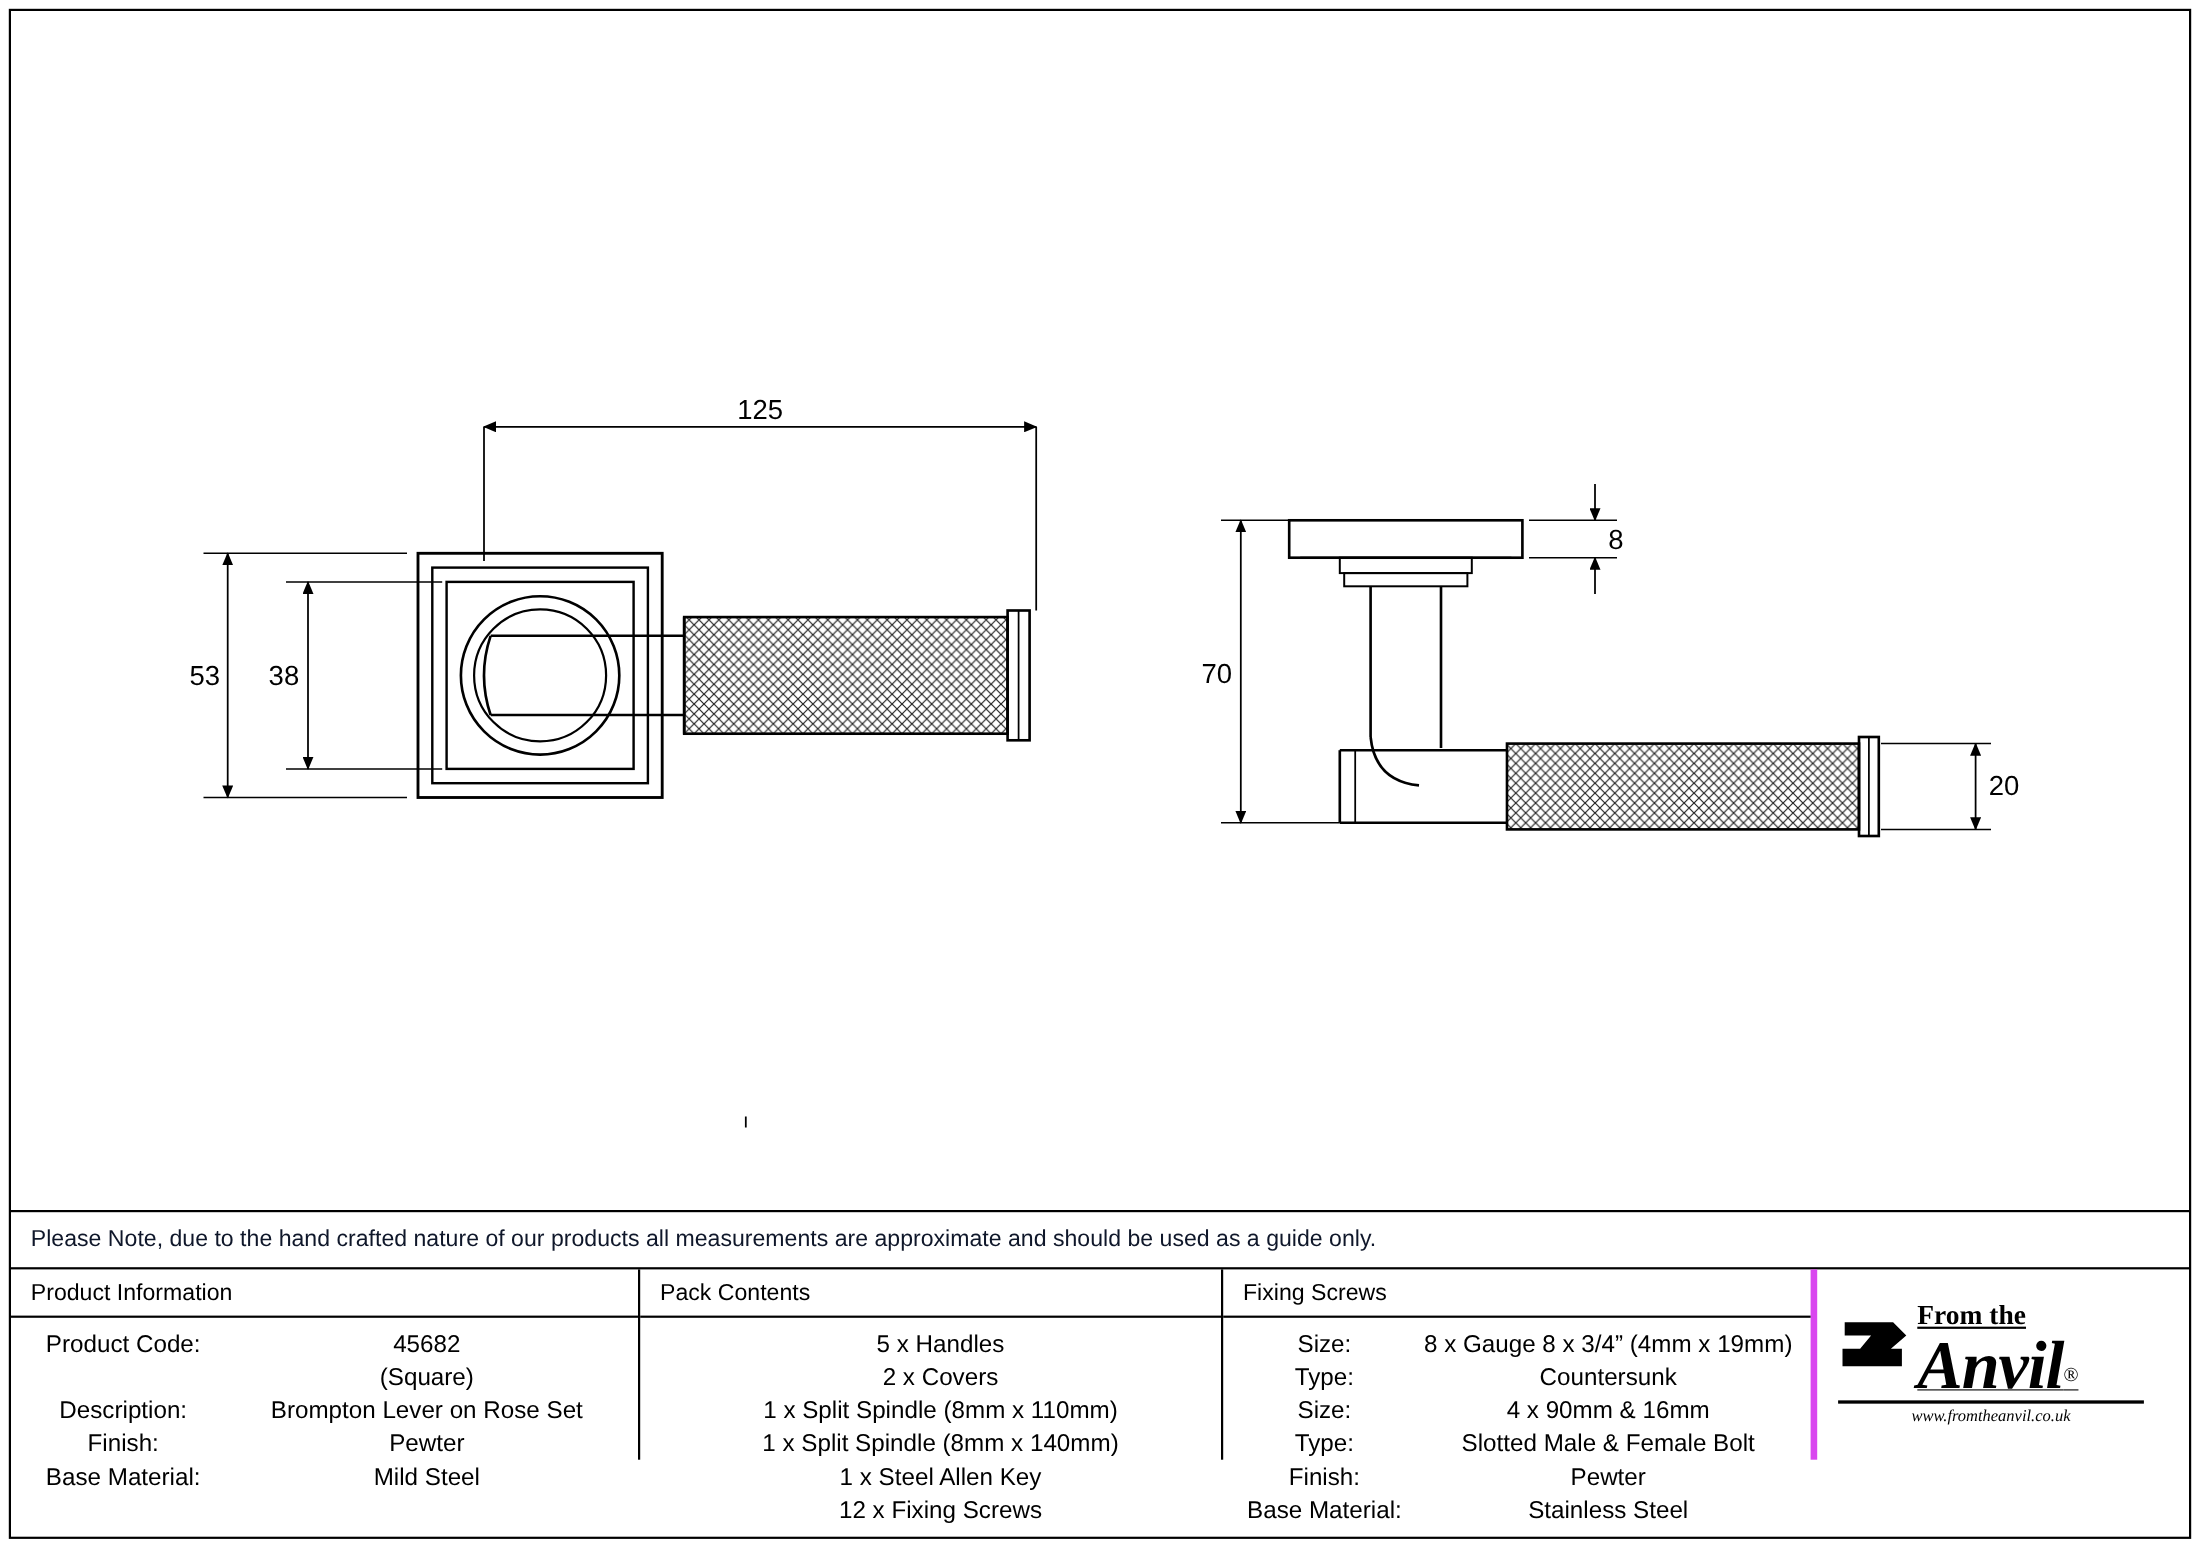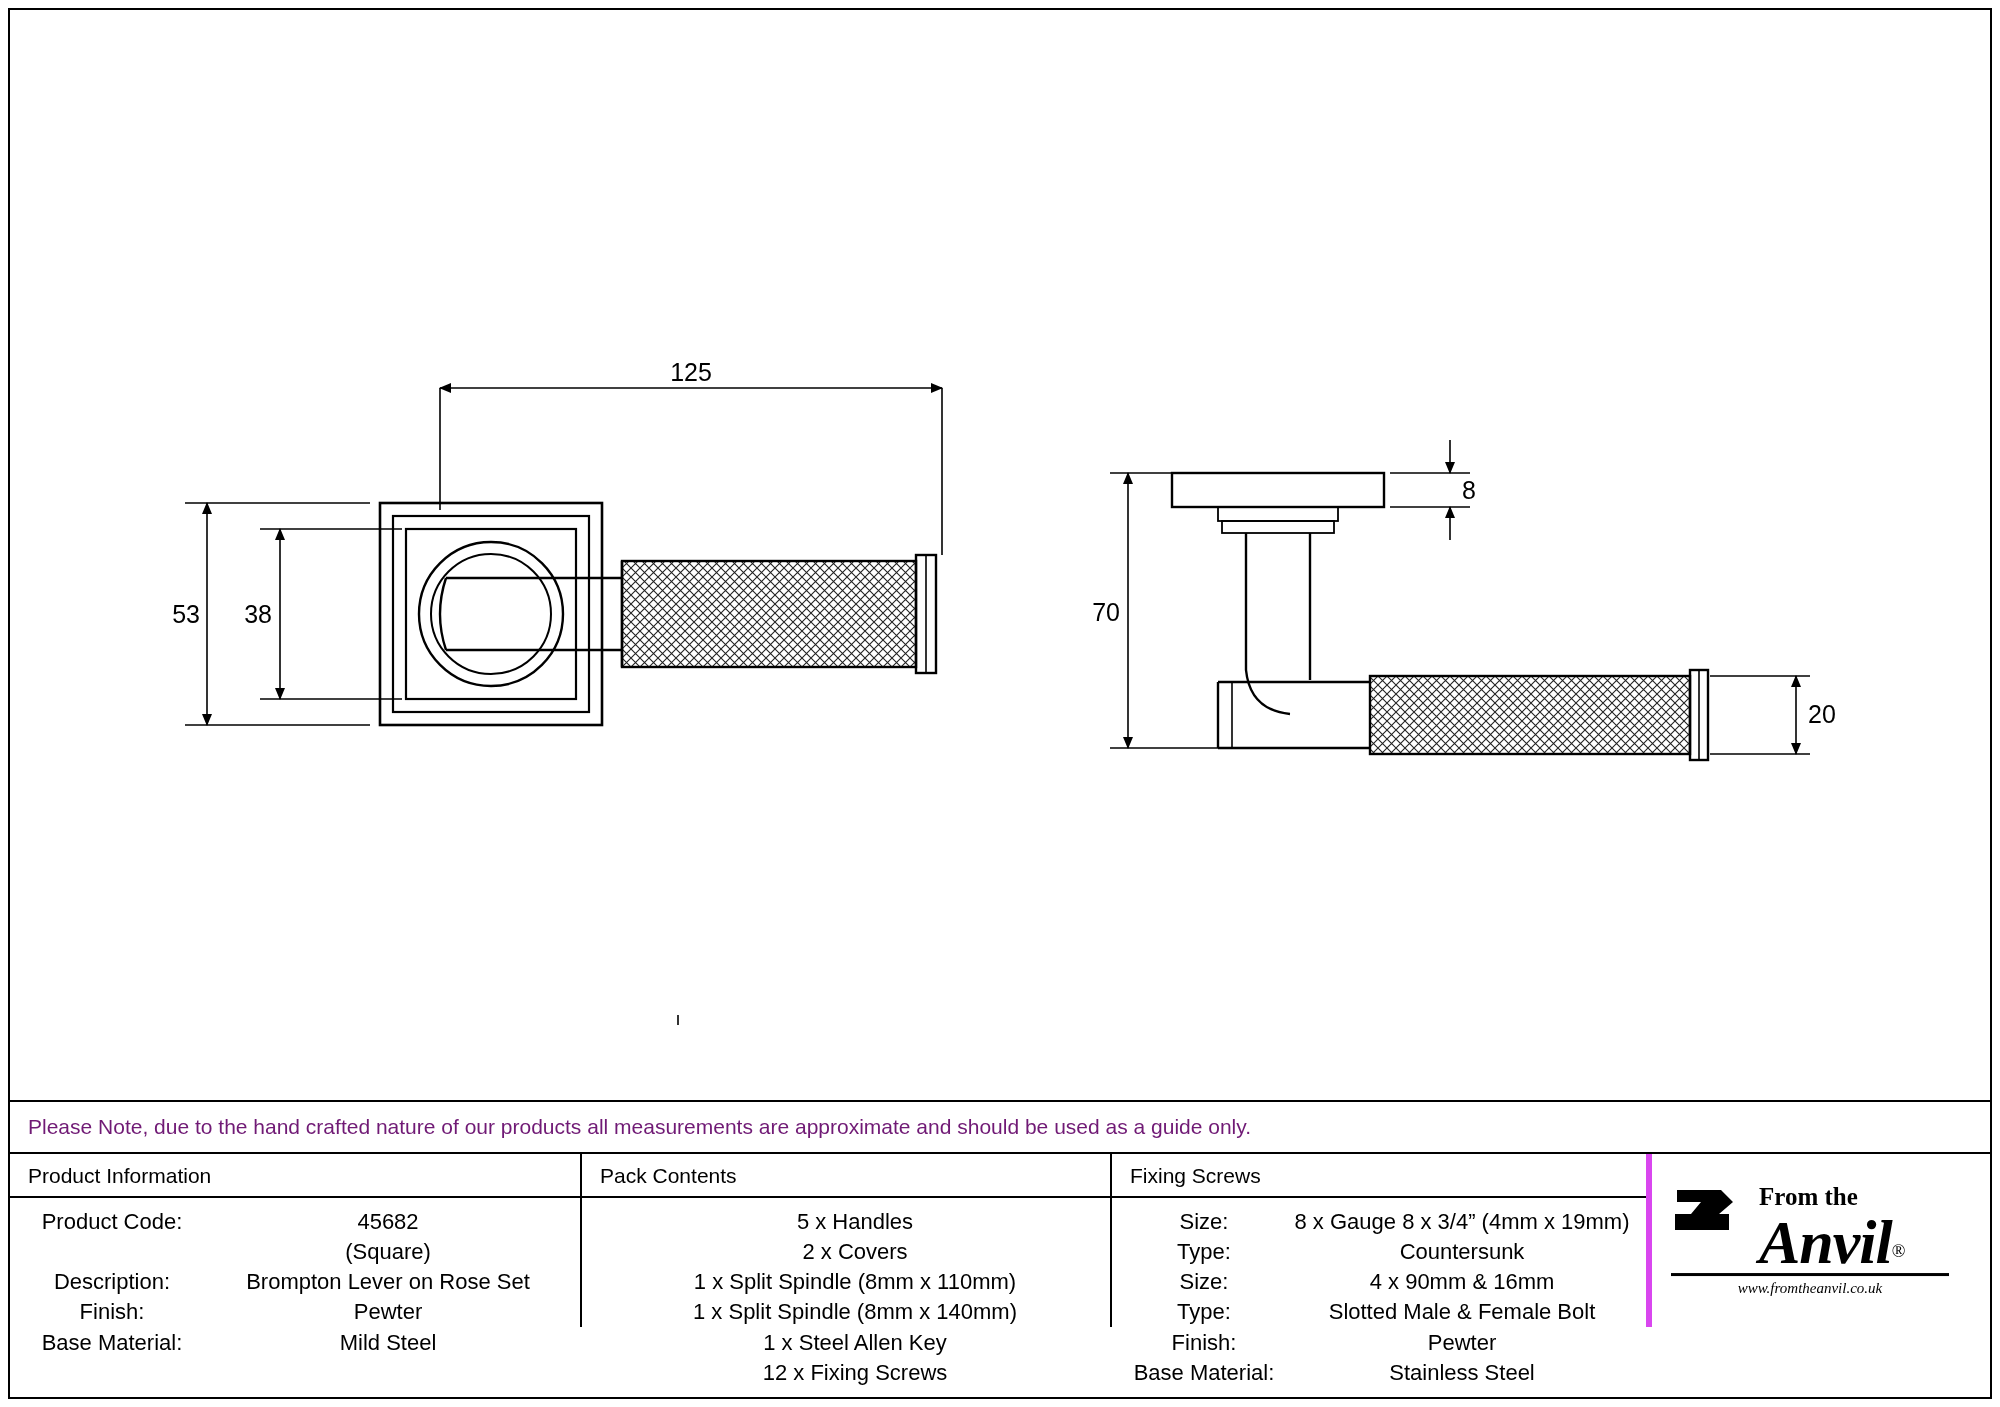--- a/index.html
+++ b/index.html
@@ -50,21 +50,21 @@
     width: 100%;
     height: 52px;
     border-top: 2px solid #000;
     box-sizing: border-box;
     display: flex;
     align-items: center;
   }
   .note-bar .note-text {
     padding-left: 18px;
     font-size: 21px;
-    color: #701a75;
+    color: #0f172a;
   }
 
   
   .info-table {
     position: absolute;
     left: 0;
     top: 1142px;
     width: 100%;
     height: 175px;
     border-top: 2px solid #000;
@@ -115,23 +115,24 @@
   .logo-inner {
     position: absolute;
     left: 50%;
     top: 50%;
     transform: translate(-50%, -50%);
     text-align: left;
     width: 300px;
   }
   .logo-top {
     display: flex;
-    align-items: flex-start;
+    align-items: center;
     justify-content: flex-start;
-    gap: 16px;
+    gap: 0;
+    text-decoration: underline;
   }
   .logo-from {
     font-family: "Liberation Serif", serif;
     font-size: 25px;
     font-weight: bold;
     line-height: 1;
     padding-bottom: 4px;
   }
   .logo-anvil-wrap {
     position: relative;

